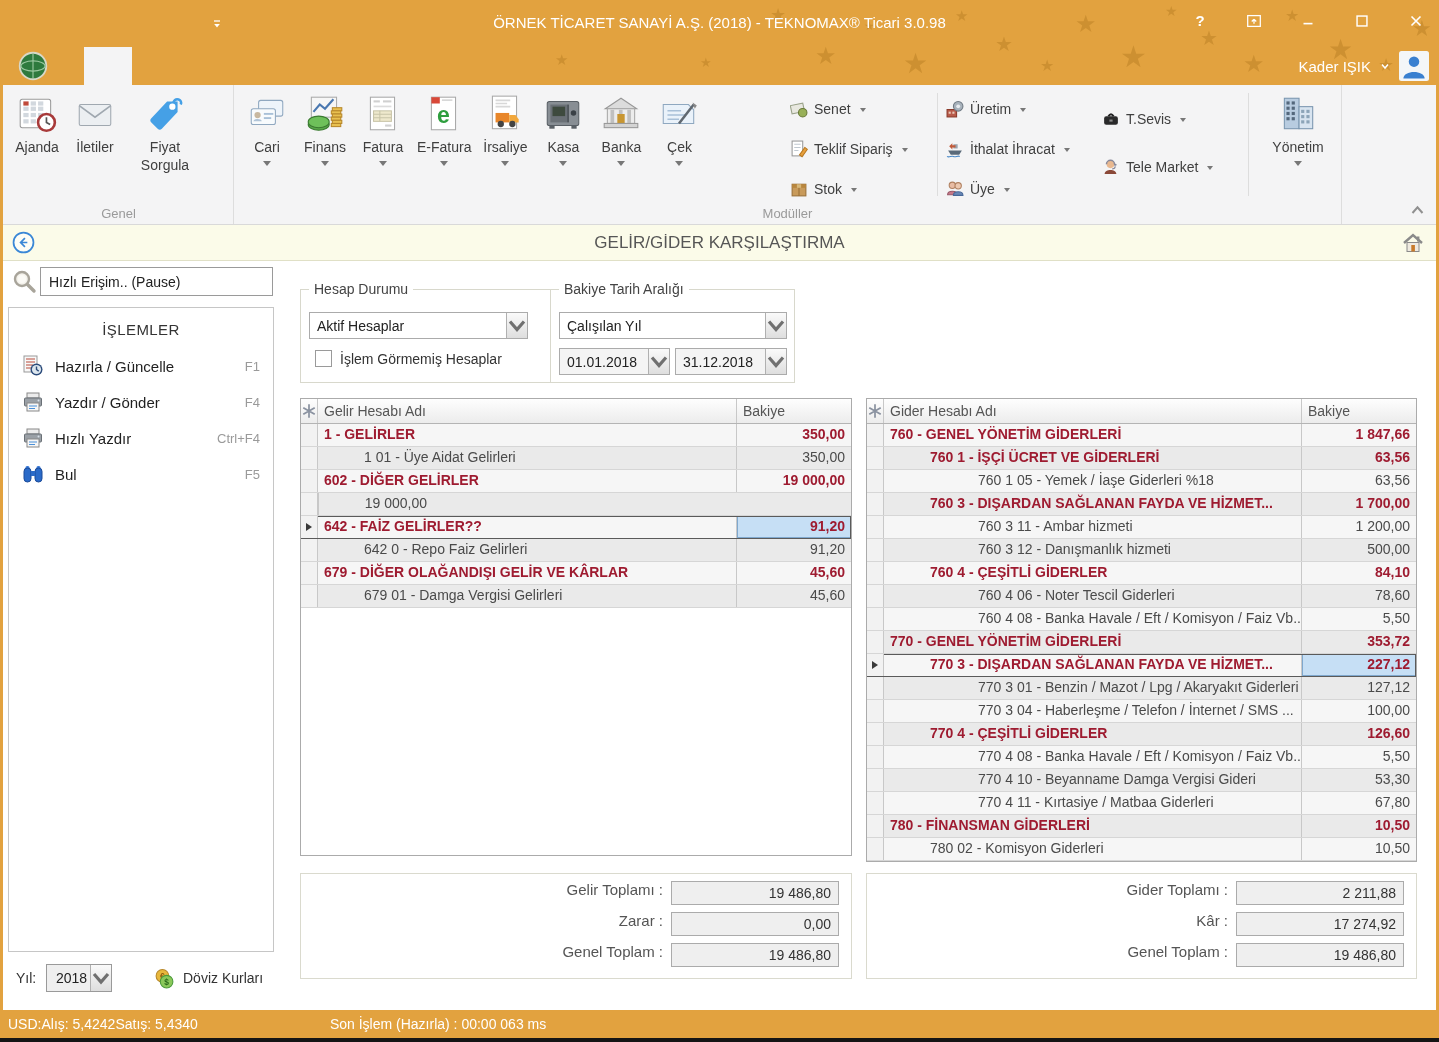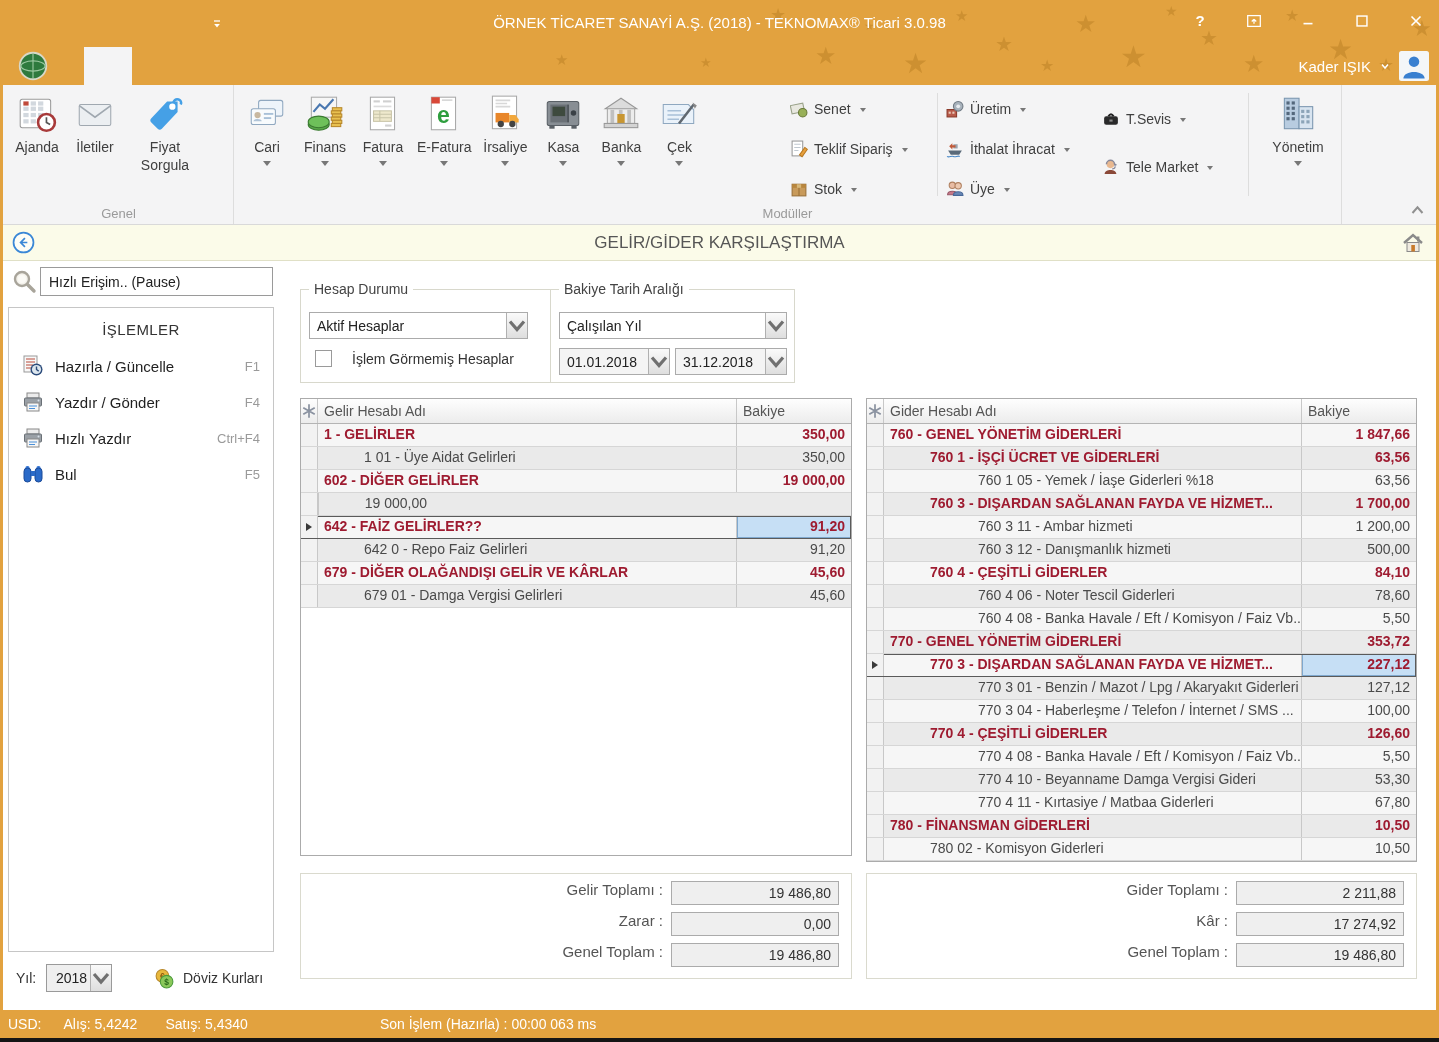--- a/index.html
+++ b/index.html
@@ -82,21 +82,21 @@
 
 
 .gbox{position:absolute;border:1px solid #D8D8CC;background:#fff}
 #gbox-hesap{left:300px;top:28px;width:265px;height:94px}
 #gbox-tarih{left:550px;top:28px;width:245px;height:94px}
 .legend{position:absolute;top:-9px;left:8px;background:#fff;padding:0 5px;font-size:14px;color:#444;white-space:nowrap}
 .combo{position:absolute;display:flex;border:1px solid #ABABAB;background:#fff}
 .cval{flex:1;font-size:14px;color:#222;padding:5px 0 0 7px;white-space:nowrap;overflow:hidden}
 .combo.datec{background:#F4F4F4}
 #combo-hesap{left:8px;top:22px;width:219px;height:27px}
-.checkrow{position:absolute;left:14px;top:60px;display:flex;align-items:center;gap:20px;cursor:pointer}
+.checkrow{position:absolute;left:14px;top:60px;display:flex;align-items:center;gap:8px;cursor:pointer}
 .cb{width:17px;height:17px;border:1px solid #9A9A9A;background:#fff;flex:none}
 .cblabel{font-size:14px;color:#333;white-space:nowrap}
 #combo-tarih{left:8px;top:22px;width:228px;height:27px}
 #date-from{left:8px;top:58px;width:111px;height:27px}
 #date-to{left:124px;top:58px;width:112px;height:27px}
 
 
 .grid{position:absolute;border:1px solid #ABABAB;background:#fff;overflow:hidden}
 #grid-gelir{left:300px;top:137px;width:552px;height:458px}
 #grid-gider{left:866px;top:137px;width:551px;height:464px}
@@ -120,21 +120,21 @@
 
 .totbox{position:absolute;border:1px solid #DADACE;height:106px;background:#fff}
 #tot-gelir{left:300px;top:612px;width:552px}
 #tot-gider{left:866px;top:612px;width:551px}
 .trow{display:flex;justify-content:flex-end;margin:7px 12px 0 0;height:24px}
 .tlabel{font-size:15px;color:#555;margin-right:8px;white-space:nowrap}
 .tval{width:168px;height:24px;background:#EFEFEF;border:1px solid #ABABAB;font-size:14px;color:#333;text-align:right;padding:3px 7px 0 0}
 
 
 .statusbar{position:absolute;top:1010px;width:100%;height:28px;background:#E2A23F;color:#fff;font-size:14px;display:flex;align-items:center;z-index:6}
-.sb-usd{margin-left:8px}.sb-buy{margin-left:22px}.sb-sell{margin-left:28px}.sb-last{margin-left:132px}
+.sb-usd{margin-left:8px}.sb-buy{}.sb-sell{}.sb-last{margin-left:132px}
 .blackstrip{position:absolute;top:1038px;width:100%;height:4px;background:#141414;z-index:6}
 </style>
 </head>
 <body>
 
 <div class="app">
 
   <div class="header-orange">
     <div class="stars">
       <span class="star" style="left:555px;top:52px;font-size:15px"></span>

